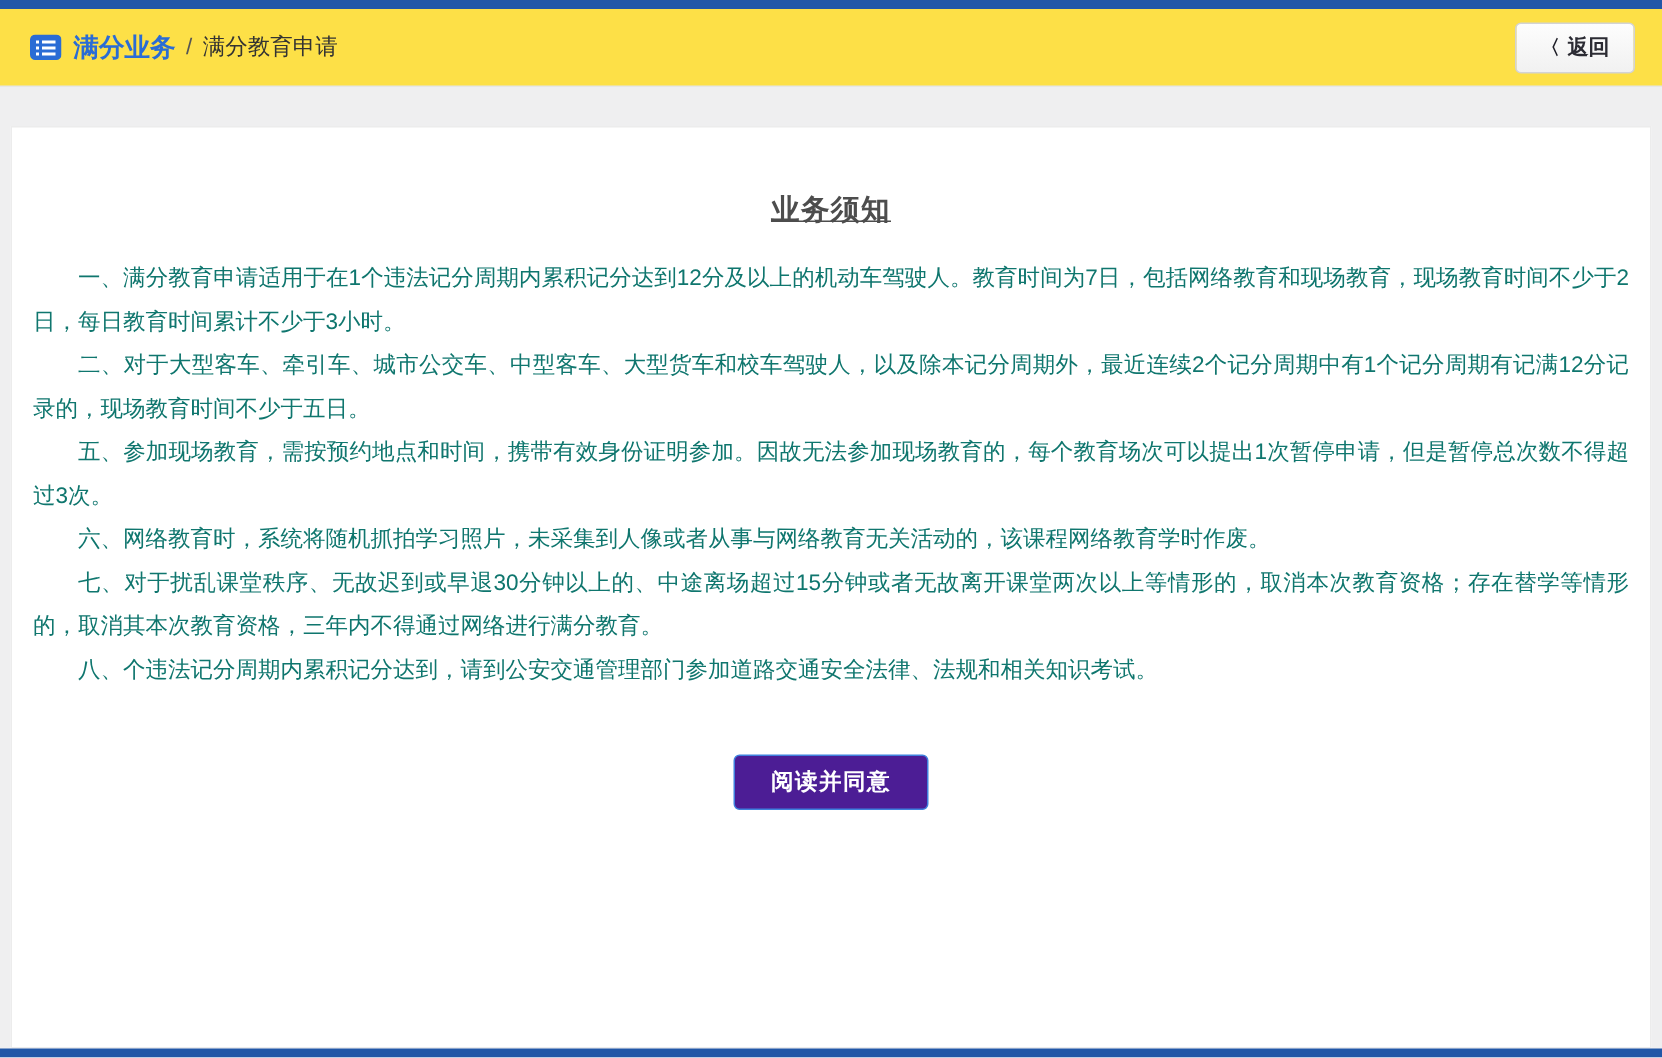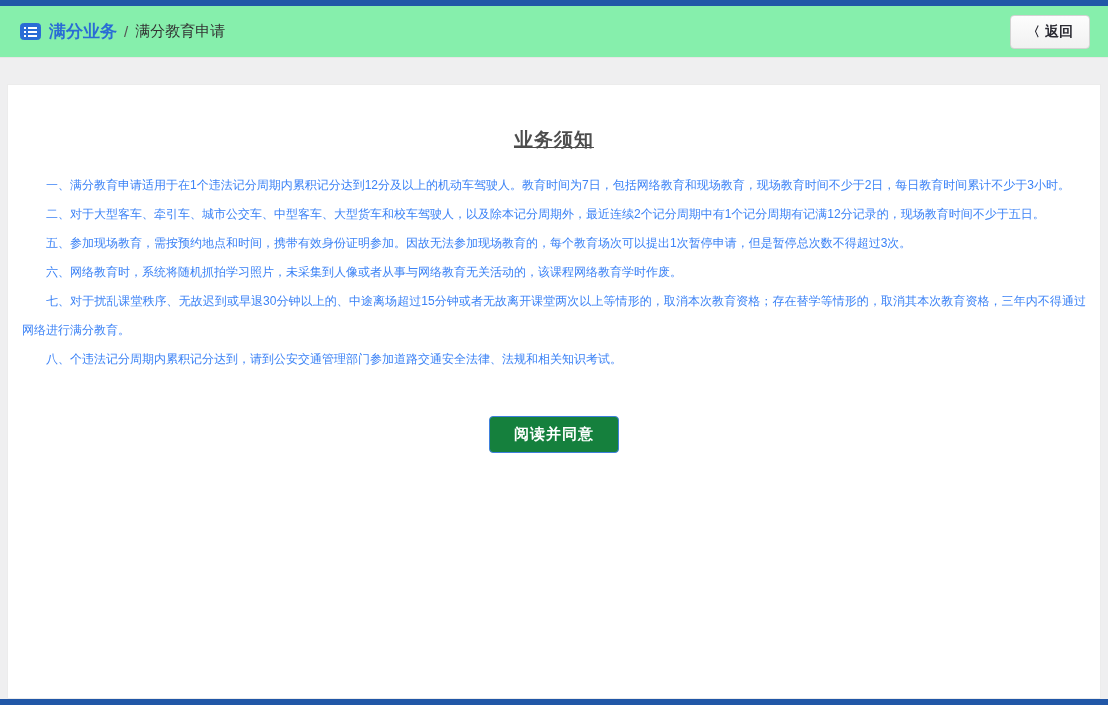--- a/index.html
+++ b/index.html
@@ -14,21 +14,21 @@
     overflow: hidden;
   }
   .topbar, .bottombar {
     height: 6px;
     background: #2157a7;
     flex: 0 0 auto;
   }
   header {
     flex: 0 0 auto;
     height: 52px;
-    background: #86efac;
+    background: #fde047;
     border-bottom: 1px solid #e6e6e6;
     display: flex;
     align-items: center;
     justify-content: space-between;
     padding: 0 18px 0 20px;
     gap: 12px;
   }
   .crumb { display: flex; align-items: center; }
   .crumb svg { display: block; margin-right: 8px; }
   .crumb-root {
@@ -65,29 +65,29 @@
     margin: 0 0 18px 0;
     text-align: center;
     font-size: 19px;
     font-weight: bold;
     color: #4d4d4d;
     letter-spacing: 1px;
     text-decoration: underline;
   }
   .card p {
     margin: 0;
-    font-size: 12px;
+    font-size: 15px;
     line-height: 29px;
-    color: #3b82f6;
+    color: #0f766e;
     text-indent: 2em;
     text-align: justify;
   }
   .btn-row { text-align: center; margin-top: 42px; }
   .agree-btn {
-    background: #15803d;
+    background: #4c1d95;
     color: #ffffff;
     border: 1px solid #3f80dd;
     border-radius: 4px;
     padding: 8px 24px;
     font-family: inherit;
     font-size: 15px;
     font-weight: bold;
     letter-spacing: 1px;
     cursor: pointer;
   }

